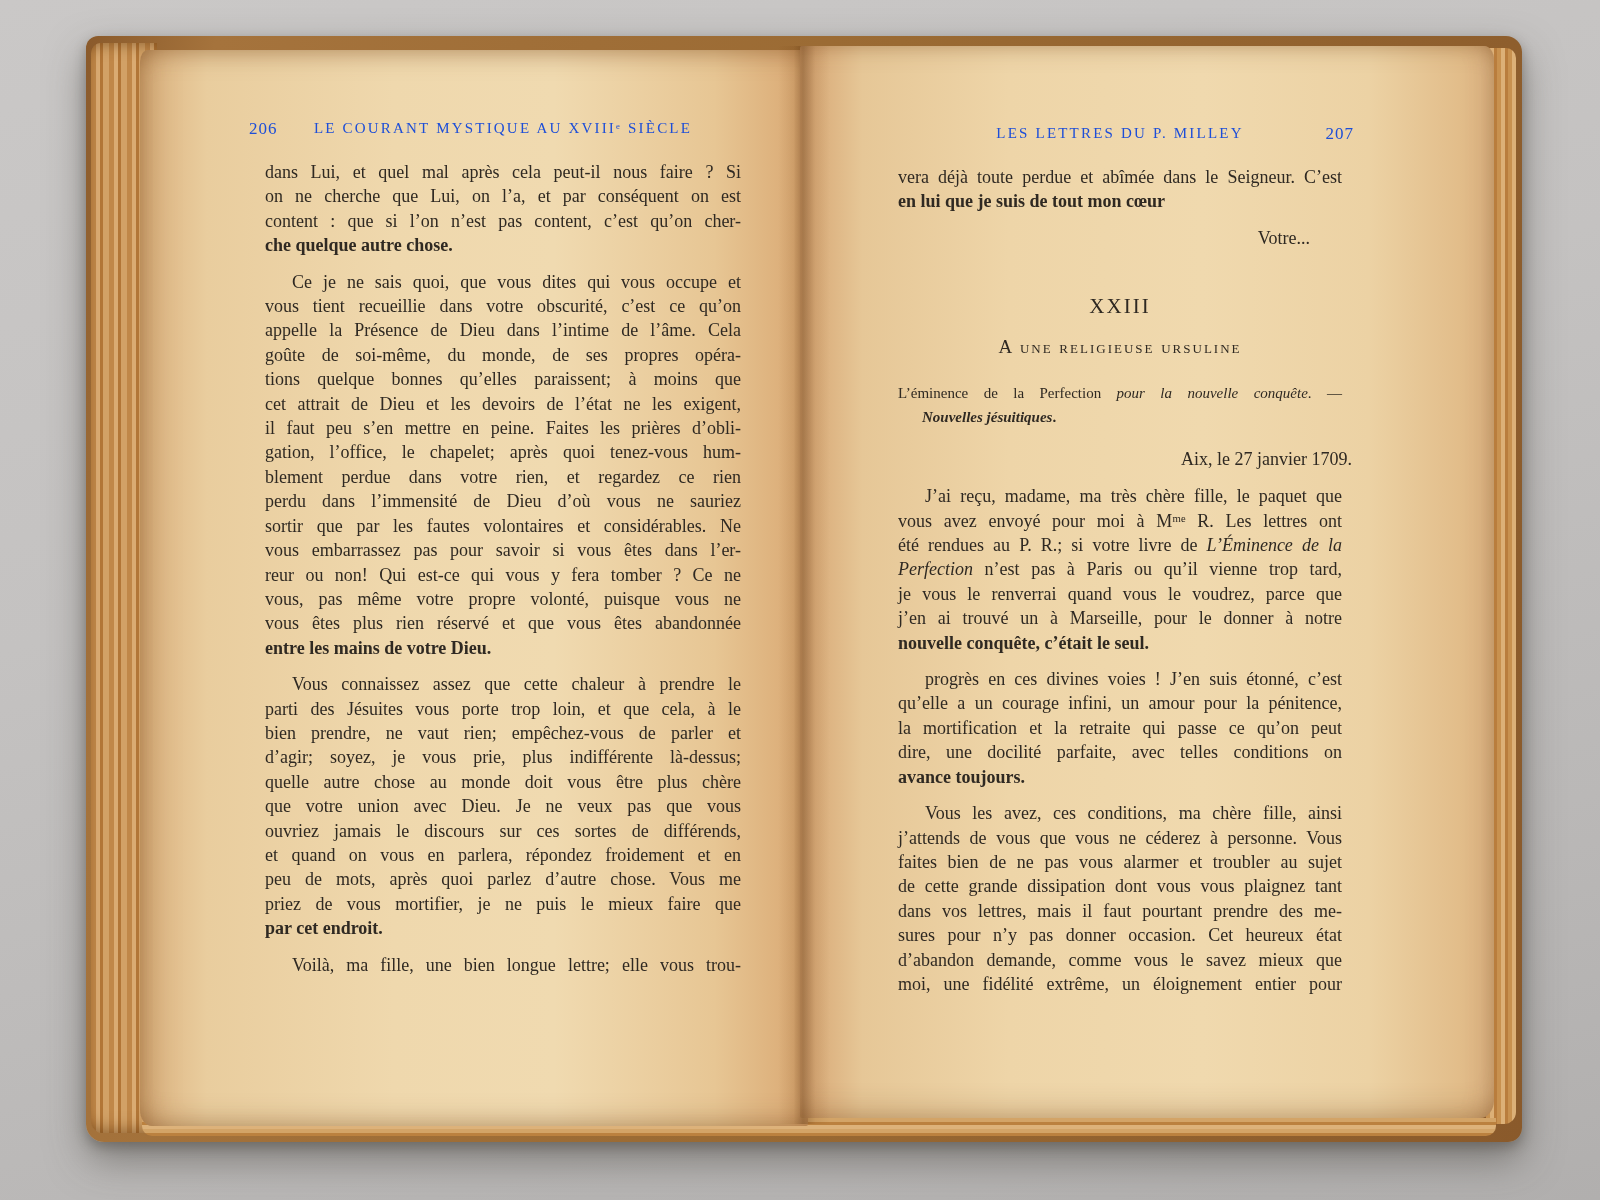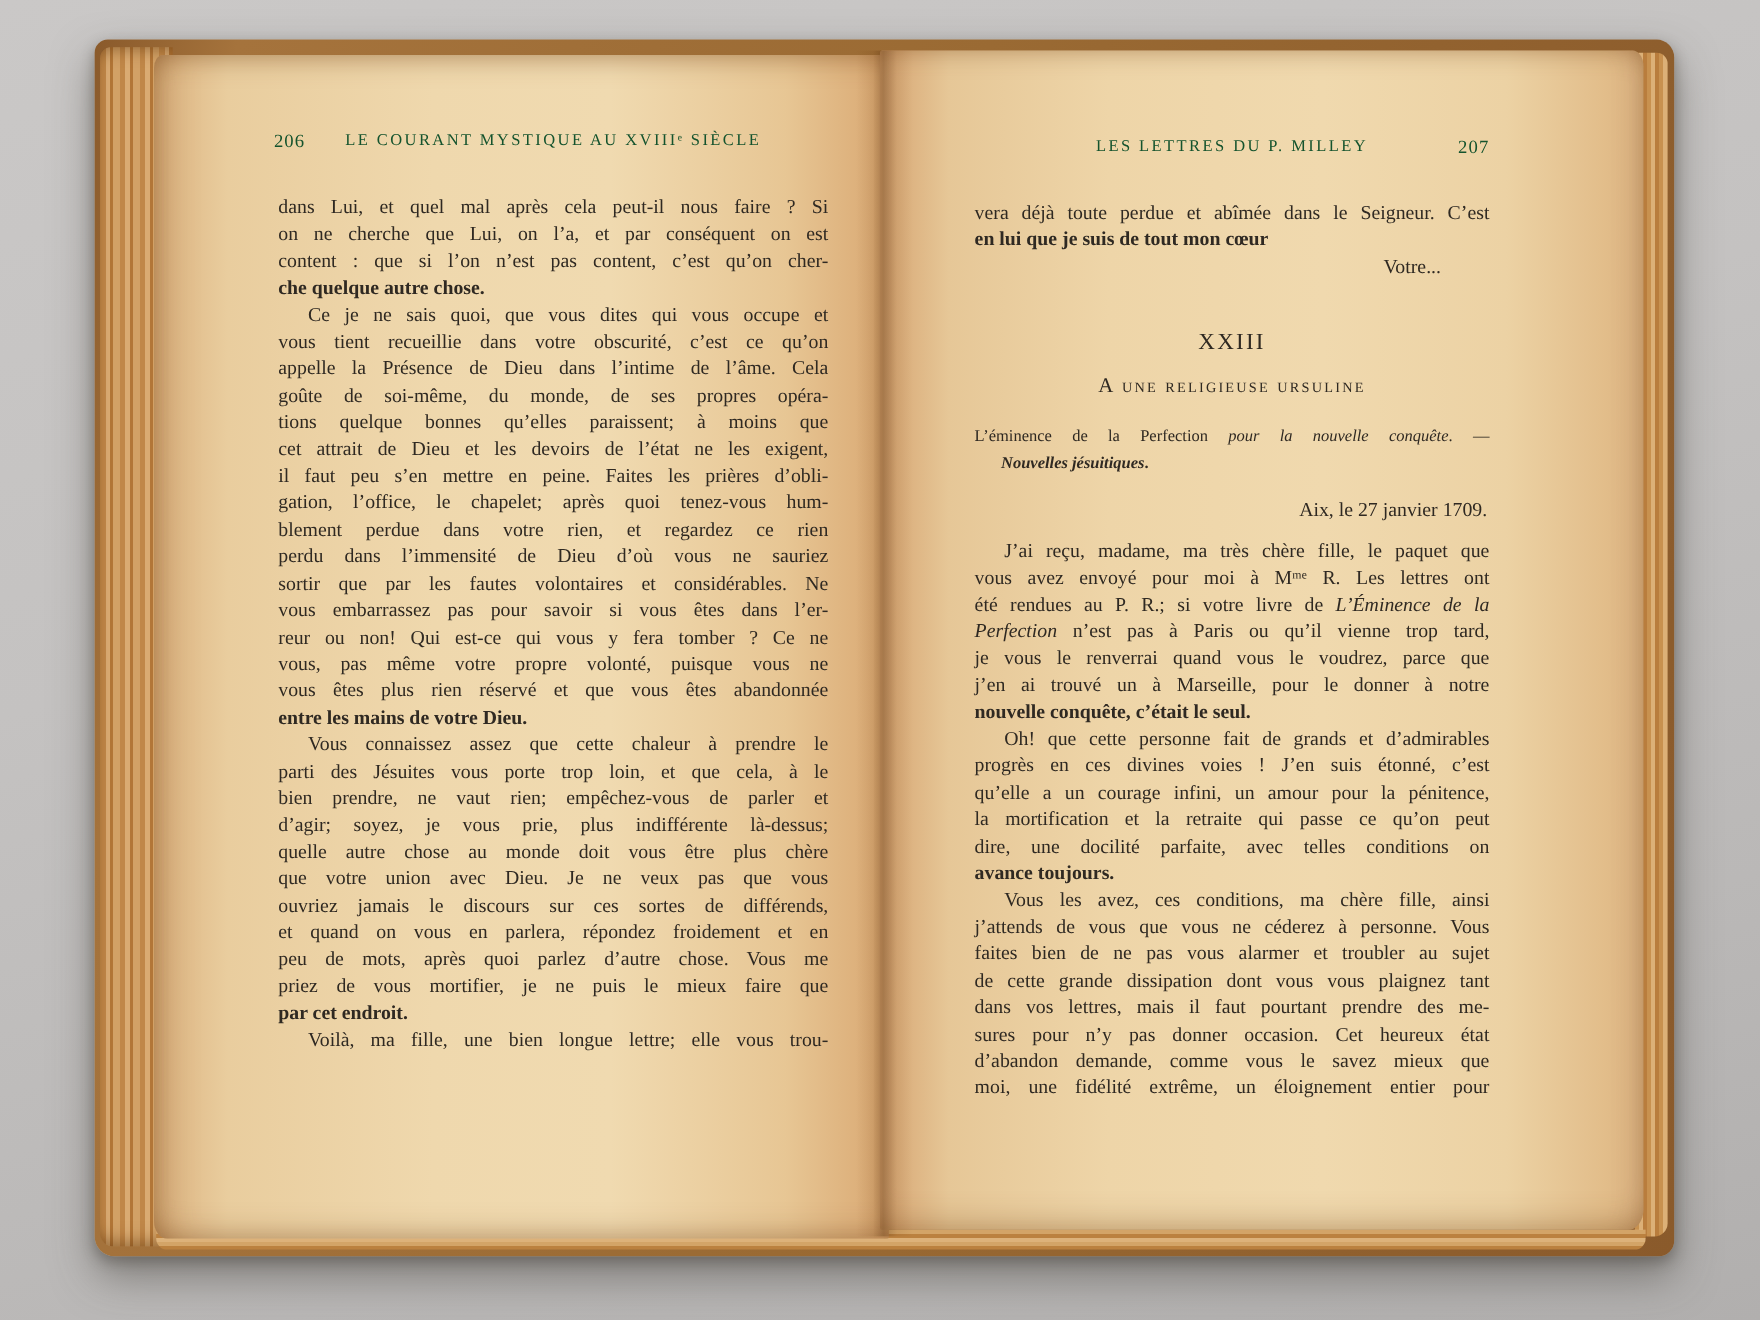--- a/index.html
+++ b/index.html
@@ -44,27 +44,27 @@
                inset 0 -22px 30px -20px rgba(120,70,25,.45),
                inset -20px 0 30px -24px rgba(130,80,30,.4);
   }
   .gutter{
     position:absolute;left:calc(50% - 26px);top:10px;bottom:18px;width:52px;
     background:linear-gradient(90deg,rgba(110,60,15,0) 0%,rgba(110,60,15,.12) 30%,rgba(85,45,10,.34) 48%,rgba(85,45,10,.30) 52%,rgba(110,60,15,.10) 72%,rgba(110,60,15,0) 100%);
   }
   .pagecol{position:absolute;color:#2f2922;}
   .text-left{left:167px;top:84px;width:500px;}
   .text-right{left:800px;top:89px;width:468px;}
-  .pagehead{position:relative;height:22px;margin-bottom:34px;font-size:15px;letter-spacing:2.2px;color:#14532d;}
+  .pagehead{position:relative;height:22px;margin-bottom:18px;font-size:15px;letter-spacing:2.2px;color:#1d4ed8;}
   .pagehead .pageno{position:absolute;top:-1px;font-size:17px;letter-spacing:1px;}
   .pageno.left{left:-4px;}
   .pageno.right{right:0;}
   .runtitle{display:block;text-align:center;white-space:nowrap;}
   .bodytext{font-size:18px;line-height:24.4px;}
-  .para{margin:0;}
+  .para{margin:12px;}
   .para.indent .tline:first-child{text-indent:27px;}
   .tline{text-align:justify;text-align-last:justify;}
   .tline.lastline{text-align-last:left;font-weight:bold;}
   em{font-style:italic;}
   .signature{font-size:18px;line-height:24.4px;text-align:right;padding-right:44px;}
   .chapnum{margin-top:44px;text-align:center;font-size:21px;letter-spacing:2px;}
   .chaptitle{margin-top:17px;text-align:center;font-variant:small-caps;font-size:19px;letter-spacing:2px;}
   .argument{margin-top:23px;font-size:15px;line-height:24px;}
   .argument .tline.lastline{padding-left:24px;}
   .dateline{margin-top:18px;font-size:18px;line-height:24px;text-align:right;padding-right:2px;}
@@ -156,21 +156,20 @@
         <div class="para indent">
           <div class="tline">J’ai reçu, madame, ma très chère fille, le paquet que</div>
           <div class="tline">vous avez envoyé pour moi à Mᵐᵉ R. Les lettres ont</div>
           <div class="tline">été rendues au P. R.; si votre livre de <em>L’Éminence de la</em></div>
           <div class="tline"><em>Perfection</em> n’est pas à Paris ou qu’il vienne trop tard,</div>
           <div class="tline">je vous le renverrai quand vous le voudrez, parce que</div>
           <div class="tline">j’en ai trouvé un à Marseille, pour le donner à notre</div>
           <div class="tline lastline">nouvelle conquête, c’était le seul.</div>
         </div>
         <div class="para indent">
-          <div class="tline">Oh! que cette personne fait de grands et d’admirables</div>
           <div class="tline">progrès en ces divines voies ! J’en suis étonné, c’est</div>
           <div class="tline">qu’elle a un courage infini, un amour pour la pénitence,</div>
           <div class="tline">la mortification et la retraite qui passe ce qu’on peut</div>
           <div class="tline">dire, une docilité parfaite, avec telles conditions on</div>
           <div class="tline lastline">avance toujours.</div>
         </div>
         <div class="para indent">
           <div class="tline">Vous les avez, ces conditions, ma chère fille, ainsi</div>
           <div class="tline">j’attends de vous que vous ne céderez à personne. Vous</div>
           <div class="tline">faites bien de ne pas vous alarmer et troubler au sujet</div>

